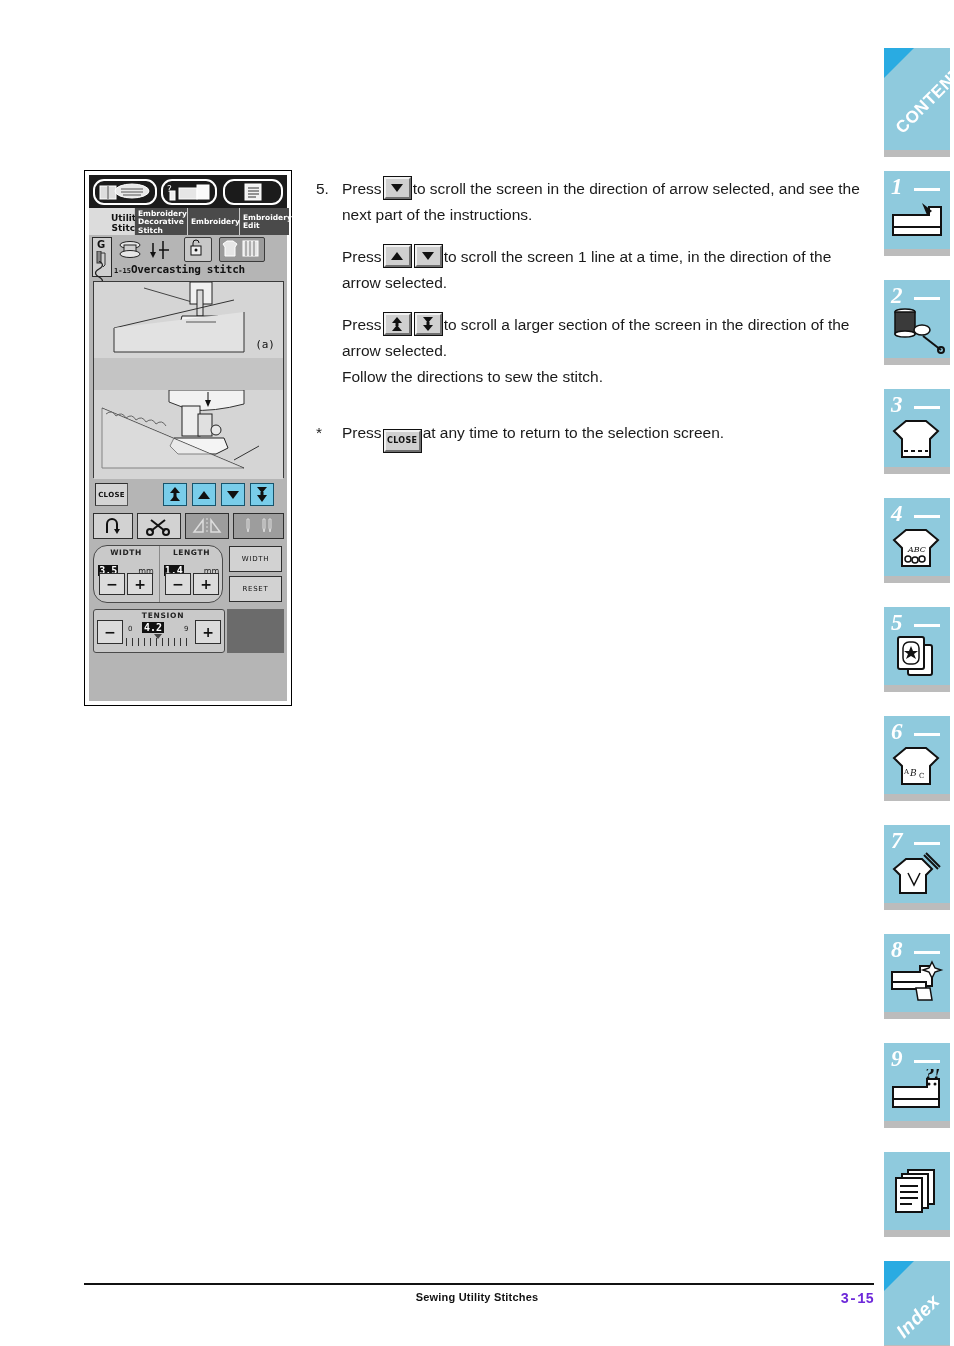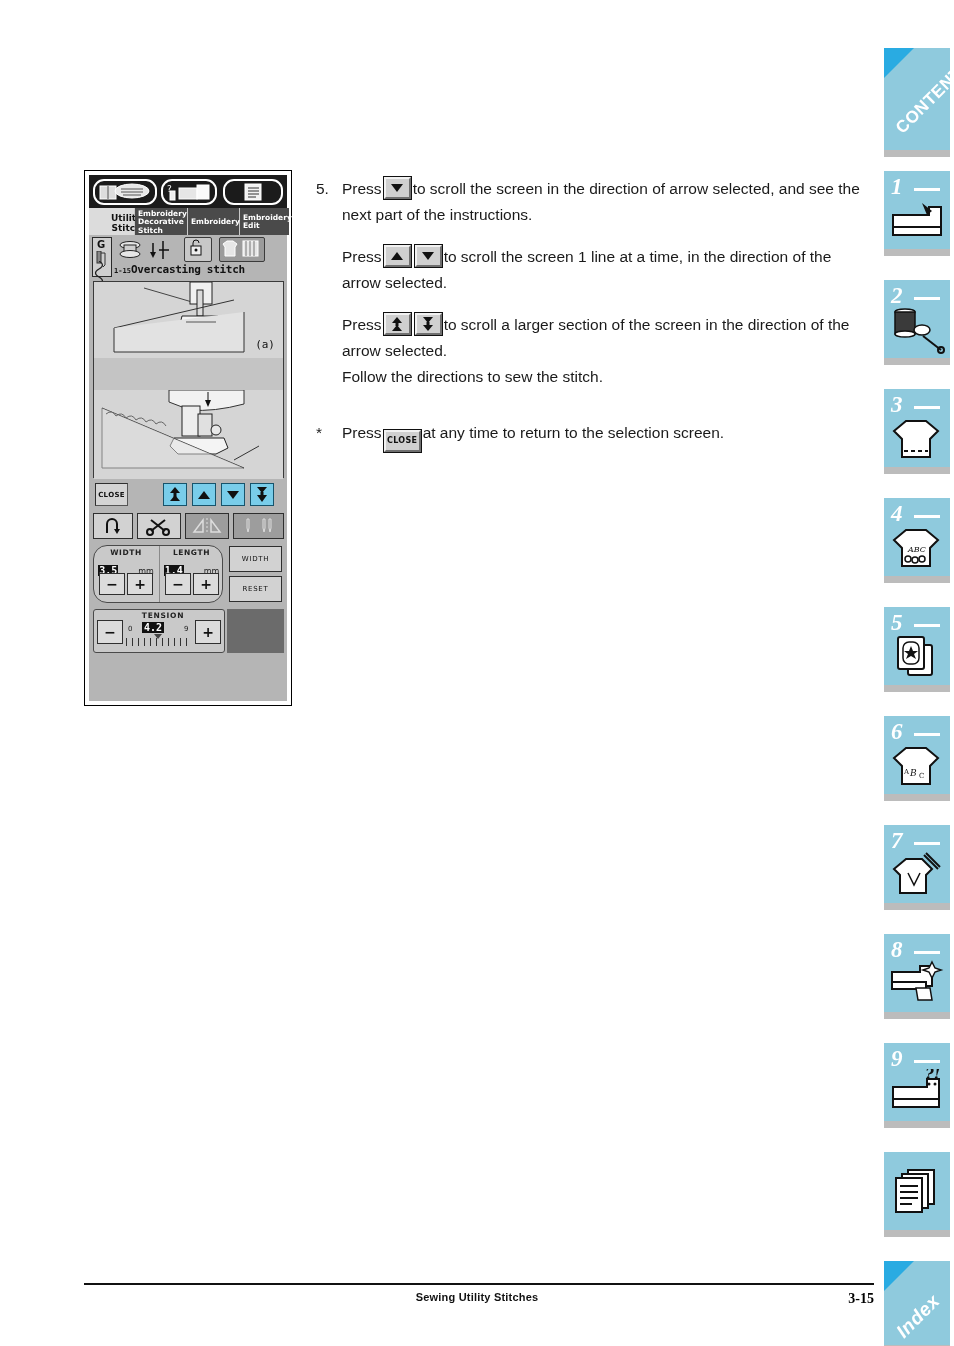--- a/index.html
+++ b/index.html
@@ -357,22 +357,22 @@
   }
   #footer-title {
     position:absolute; left:0; top:1291px; width:954px;
     text-align:center;
     font-family:"Liberation Sans", sans-serif;
     font-size:11px; font-weight:bold; color:#111;
     letter-spacing:0.2px;
   }
   #footer-page {
     position:absolute; right:80px; top:1291px;
-    font-family:Liberation Serif, serif;
-    font-size:14px; font-weight:bold; color:#000000;
+    font-family:Liberation Mono, monospace;
+    font-size:14px; font-weight:bold; color:#6d28d9;
   }
 </style>
 </head>
 <body>
 
 <div id="lcd-frame">
   <div id="lcd">
 
     <div id="lcd-topbar">
       <div class="topbtn b1">

